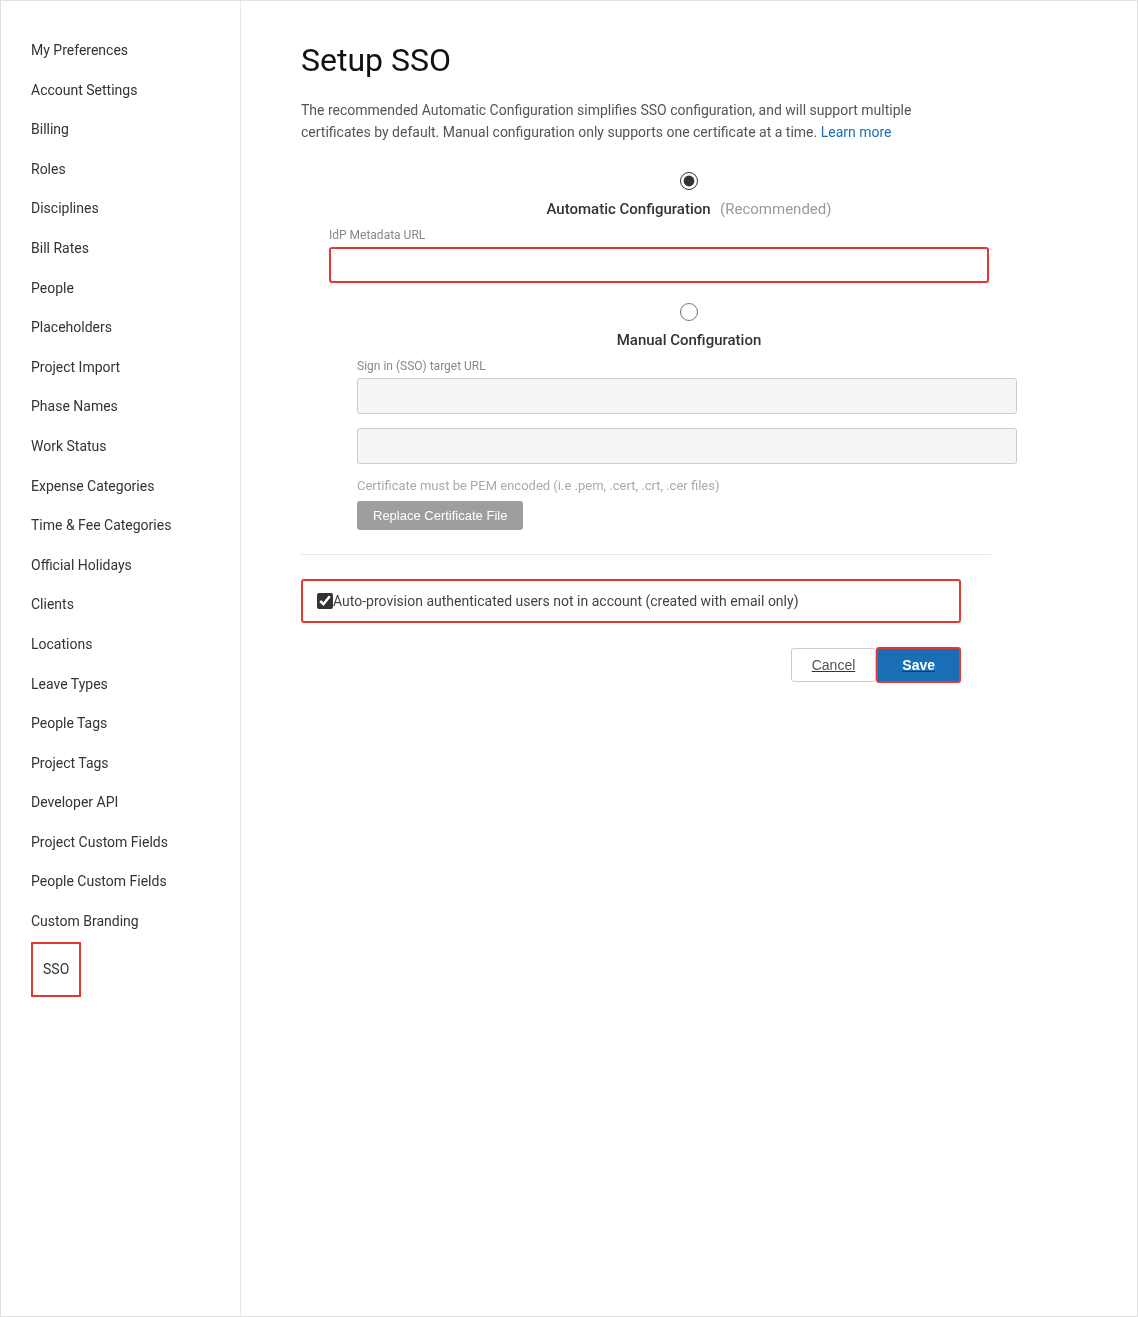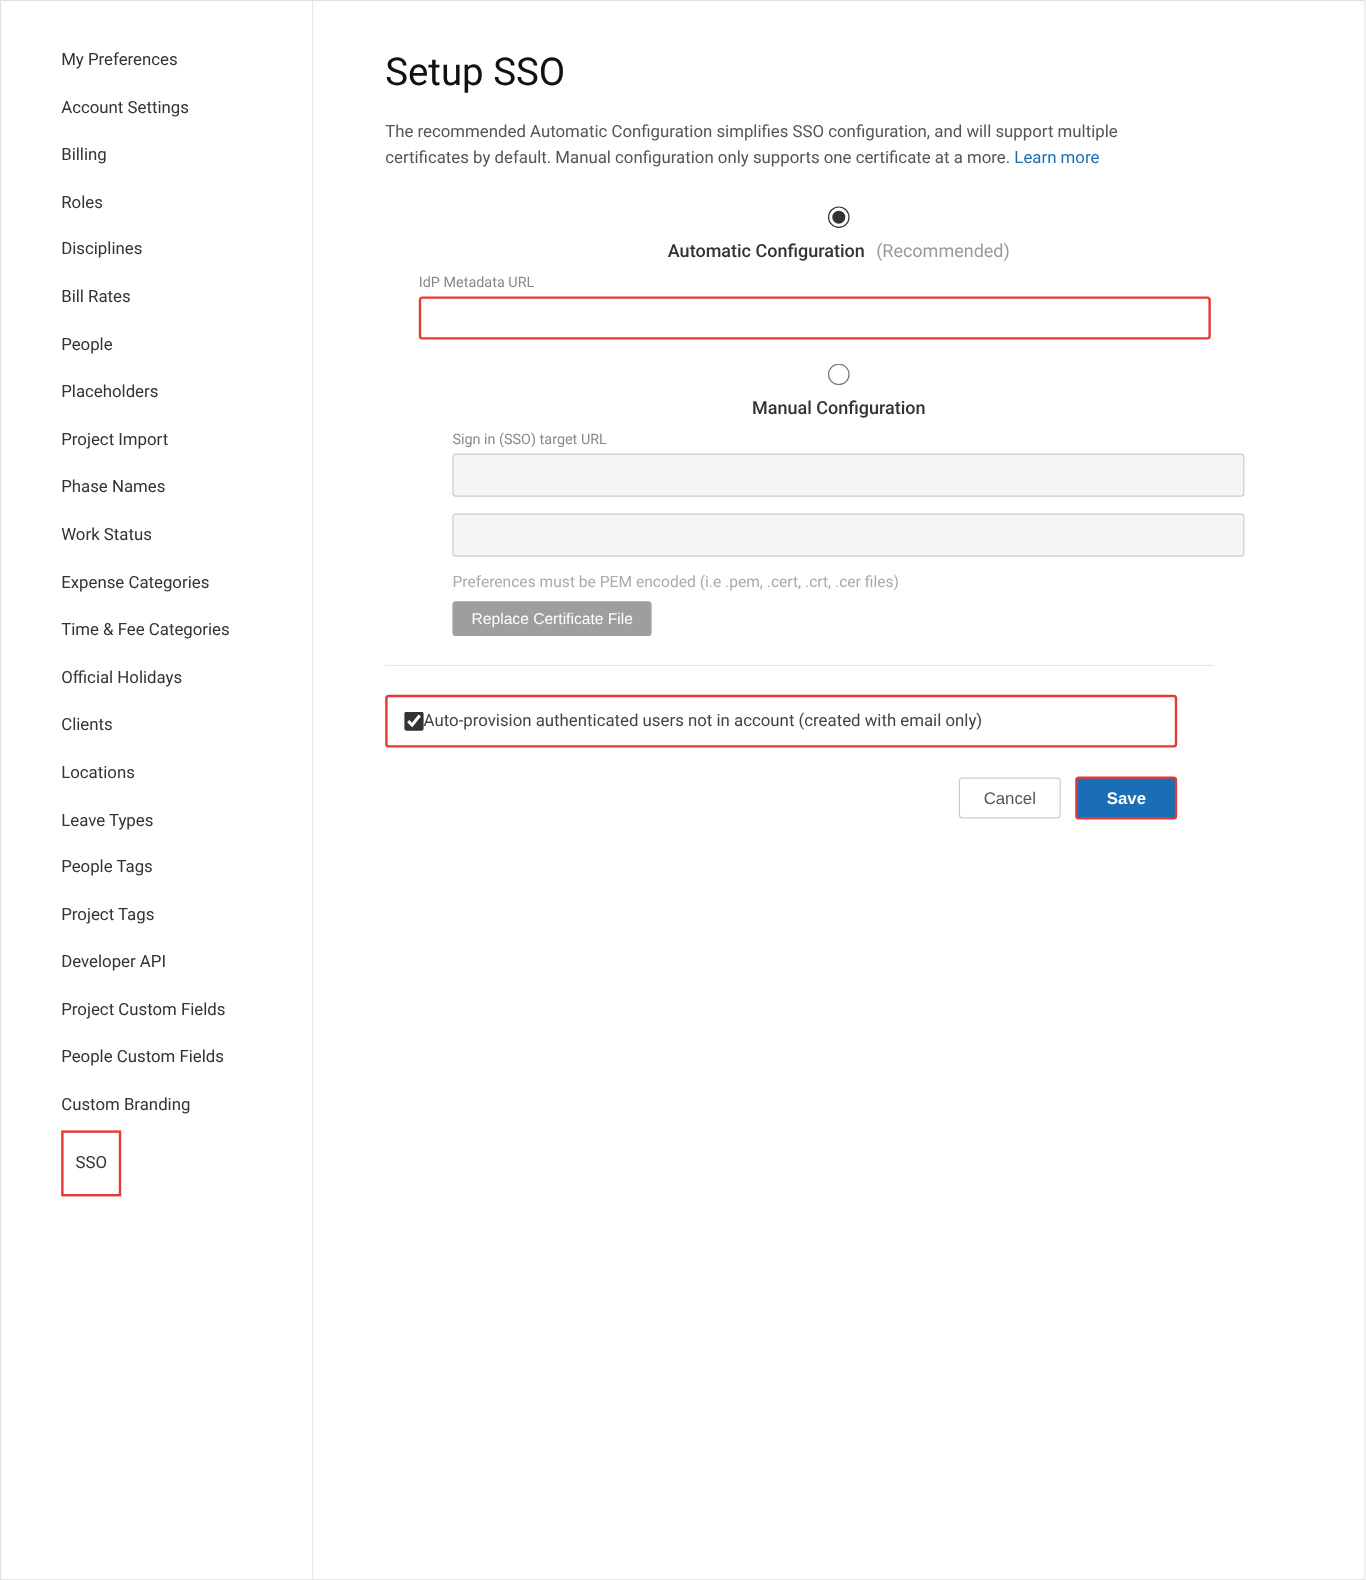--- a/index.html
+++ b/index.html
@@ -15,21 +15,20 @@
       max-width: 1138px;
       margin: 0 auto;
       background: #fff;
       border: 1px solid #e0e0e0;
     }
     .sidebar {
       width: 240px;
       min-width: 240px;
       padding: 30px 0 30px 30px;
       border-right: 1px solid #e8e8e8;
-      margin-left: 20px;
     }
     .sidebar-item {
       display: block;
       padding: 10px 0;
       color: #333;
       font-size: 14px;
       cursor: pointer;
       text-decoration: none;
       line-height: 1.4;
     }
@@ -148,24 +147,24 @@
       cursor: pointer;
       accent-color: #333;
     }
     .checkbox-label {
       font-size: 14px;
       color: #444;
     }
 
     .action-buttons {
       display: flex;
-      gap: 12px;
       align-items: center;
       justify-content: flex-end;
       max-width: 660px;
+      text-decoration: underline;
     }
     .cancel-btn {
       padding: 8px 20px;
       background: #fff;
       color: #555;
       border: 1px solid #ccc;
       border-radius: 3px;
       font-size: 14px;
       cursor: pointer;
     }
@@ -190,21 +189,21 @@
 <div class="page-wrapper">
 
   <nav class="sidebar">
     <div id="sidebar-items-container"><a href="#" class="sidebar-item">My Preferences</a><a href="#" class="sidebar-item">Account Settings</a><a href="#" class="sidebar-item">Billing</a><a href="#" class="sidebar-item">Roles</a><a href="#" class="sidebar-item">Disciplines</a><a href="#" class="sidebar-item">Bill Rates</a><a href="#" class="sidebar-item">People</a><a href="#" class="sidebar-item">Placeholders</a><a href="#" class="sidebar-item">Project Import</a><a href="#" class="sidebar-item">Phase Names</a><a href="#" class="sidebar-item">Work Status</a><a href="#" class="sidebar-item">Expense Categories</a><a href="#" class="sidebar-item">Time &amp; Fee Categories</a><a href="#" class="sidebar-item">Official Holidays</a><a href="#" class="sidebar-item">Clients</a><a href="#" class="sidebar-item">Locations</a><a href="#" class="sidebar-item">Leave Types</a><a href="#" class="sidebar-item">People Tags</a><a href="#" class="sidebar-item">Project Tags</a><a href="#" class="sidebar-item">Developer API</a><a href="#" class="sidebar-item">Project Custom Fields</a><a href="#" class="sidebar-item">People Custom Fields</a><a href="#" class="sidebar-item">Custom Branding</a><a href="#" class="sidebar-item active">SSO</a></div>
   </nav>
 
   <main class="main-content">
     <h1 class="page-title">Setup SSO</h1>
 
     <p class="description">
-      <span>The recommended Automatic Configuration simplifies SSO configuration, and will support multiple certificates by default. Manual configuration only supports one certificate at a more.</span>
+      <span>The recommended Automatic Configuration simplifies SSO configuration, and will support multiple certificates by default. Manual configuration only supports one certificate at a time.</span>
       <a href="#" class="learn-more">Learn more</a>
     </p>
 
     <div class="form-section">
       <div class="radio-row">
         <input type="radio" name="sso-config" class="radio-input" checked="" id="auto-config" style="">
         <label for="auto-config">
           <span style="font-size:15px;font-weight:500;color:#333;">Automatic Configuration</span>
           <span style="font-size:15px;font-weight:400;color:#999;margin-left:6px;">(Recommended)</span>
         </label>
@@ -224,21 +223,21 @@
       </div>
       <div class="manual-config-section">
         <div class="field-group">
           <span class="field-label">Sign in (SSO) target URL</span>
           <input type="text" class="text-input disabled" disabled="" placeholder="" style="">
         </div>
         <div class="field-group">
           <input type="text" class="text-input disabled" disabled="" placeholder="" style="">
         </div>
         <div class="field-group">
-          <p class="cert-placeholder-text">Preferences must be PEM encoded (i.e .pem, .cert, .crt, .cer files)</p>
+          <p class="cert-placeholder-text">Certificate must be PEM encoded (i.e .pem, .cert, .crt, .cer files)</p>
           <button class="replace-cert-btn">Replace Certificate File</button>
         </div>
       </div>
     </div>
 
     <div class="divider"></div>
 
     <div class="checkbox-row">
       <input type="checkbox" class="checkbox-input" checked="" id="auto-provision" style="">
       <label for="auto-provision" class="checkbox-label">Auto-provision authenticated users not in account (created with email only)</label>

